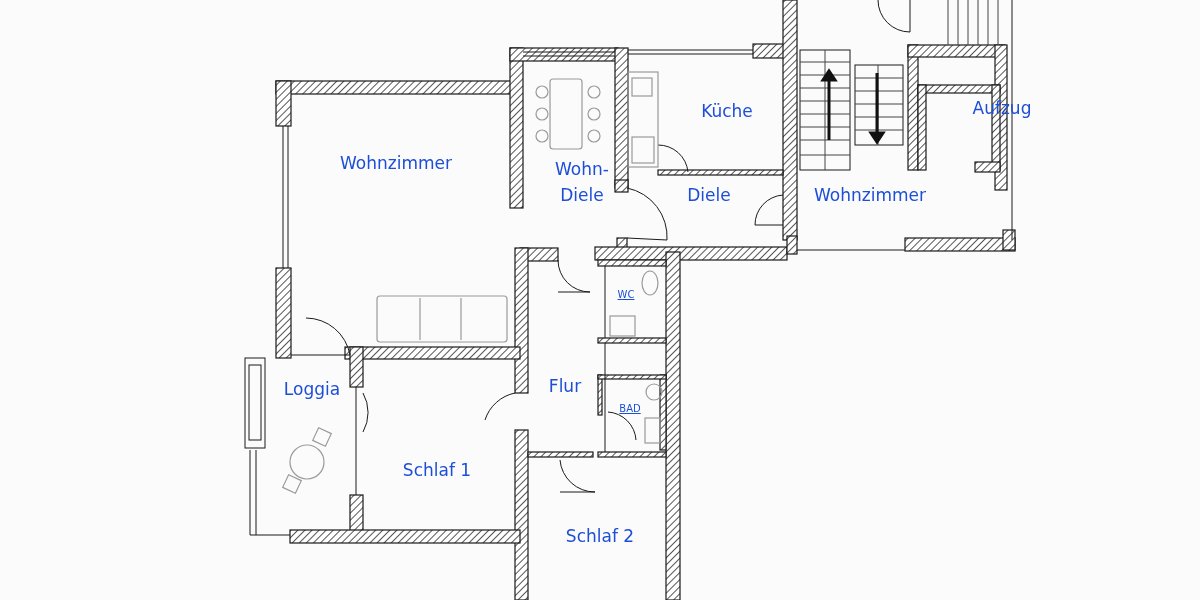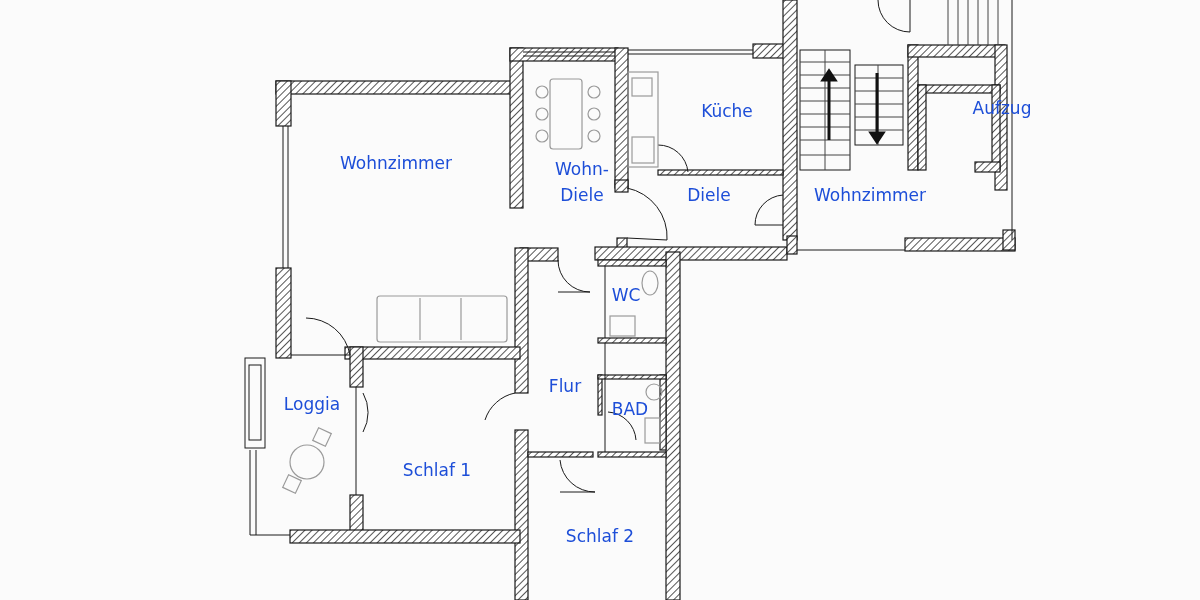--- a/index.html
+++ b/index.html
@@ -1,19 +1,19 @@
 <!DOCTYPE html>
 <html><head>
 <meta charset="utf-8">
 <style>
   html,body{margin:0;padding:0;background:#fbfbfb;}
   #stage{position:relative;width:1200px;height:600px;overflow:hidden;background:#fbfbfb;}
   svg{position:absolute;left:0;top:0;}
   .lbl{position:absolute;font-family:"DejaVu Sans","Liberation Sans",sans-serif;color:#1d4ed8;font-size:17px;white-space:nowrap;transform:translate(-50%,-50%);text-align:center;line-height:26px;}
-  .lbl.small{font-size:17px;}
+  .lbl.small{font-size:10px;text-decoration:underline;}
 </style>
 </head>
 <body>
 
 <div id="stage">
 <svg width="1200" height="600" viewBox="0 0 1200 600">
   <defs>
     <pattern id="hatch" patternUnits="userSpaceOnUse" width="5" height="5" patternTransform="rotate(45)">
       <rect width="5" height="5" fill="#ffffff"></rect>
       <line x1="0" y1="0" x2="0" y2="5" stroke="#2a2a2a" stroke-width="1.6"></line>
@@ -162,18 +162,18 @@
 <div class="lbl" style="left:396px;top:143px;margin-top:20px;">Wohnzimmer</div>
 <div class="lbl" style="left:582px;top:182px;text-align:center;">
   <div>Wohn-</div>
   <div>Diele</div>
 </div>
 <div class="lbl" style="left:727px;top:111px;">Küche</div>
 <div class="lbl" style="left:709px;top:195px;">Diele</div>
 <div class="lbl" style="left:870px;top:195px;">Wohnzimmer</div>
 <div class="lbl" style="left:958px;top:108px;margin-left:44px;">Aufzug</div>
 <div class="lbl small" style="left:626px;top:295px;">WC</div>
-<div class="lbl" style="left:312px;top:404px;">Loggia</div>
+<div class="lbl" style="left:312px;top:389px;">Loggia</div>
 <div class="lbl" style="left:565px;top:386px;">Flur</div>
 <div class="lbl small" style="left:630px;top:409px;">BAD</div>
 <div class="lbl" style="left:437px;top:470px;">Schlaf 1</div>
 <div class="lbl" style="left:600px;top:536px;">Schlaf 2</div>
 </div>
 
 </body></html>

